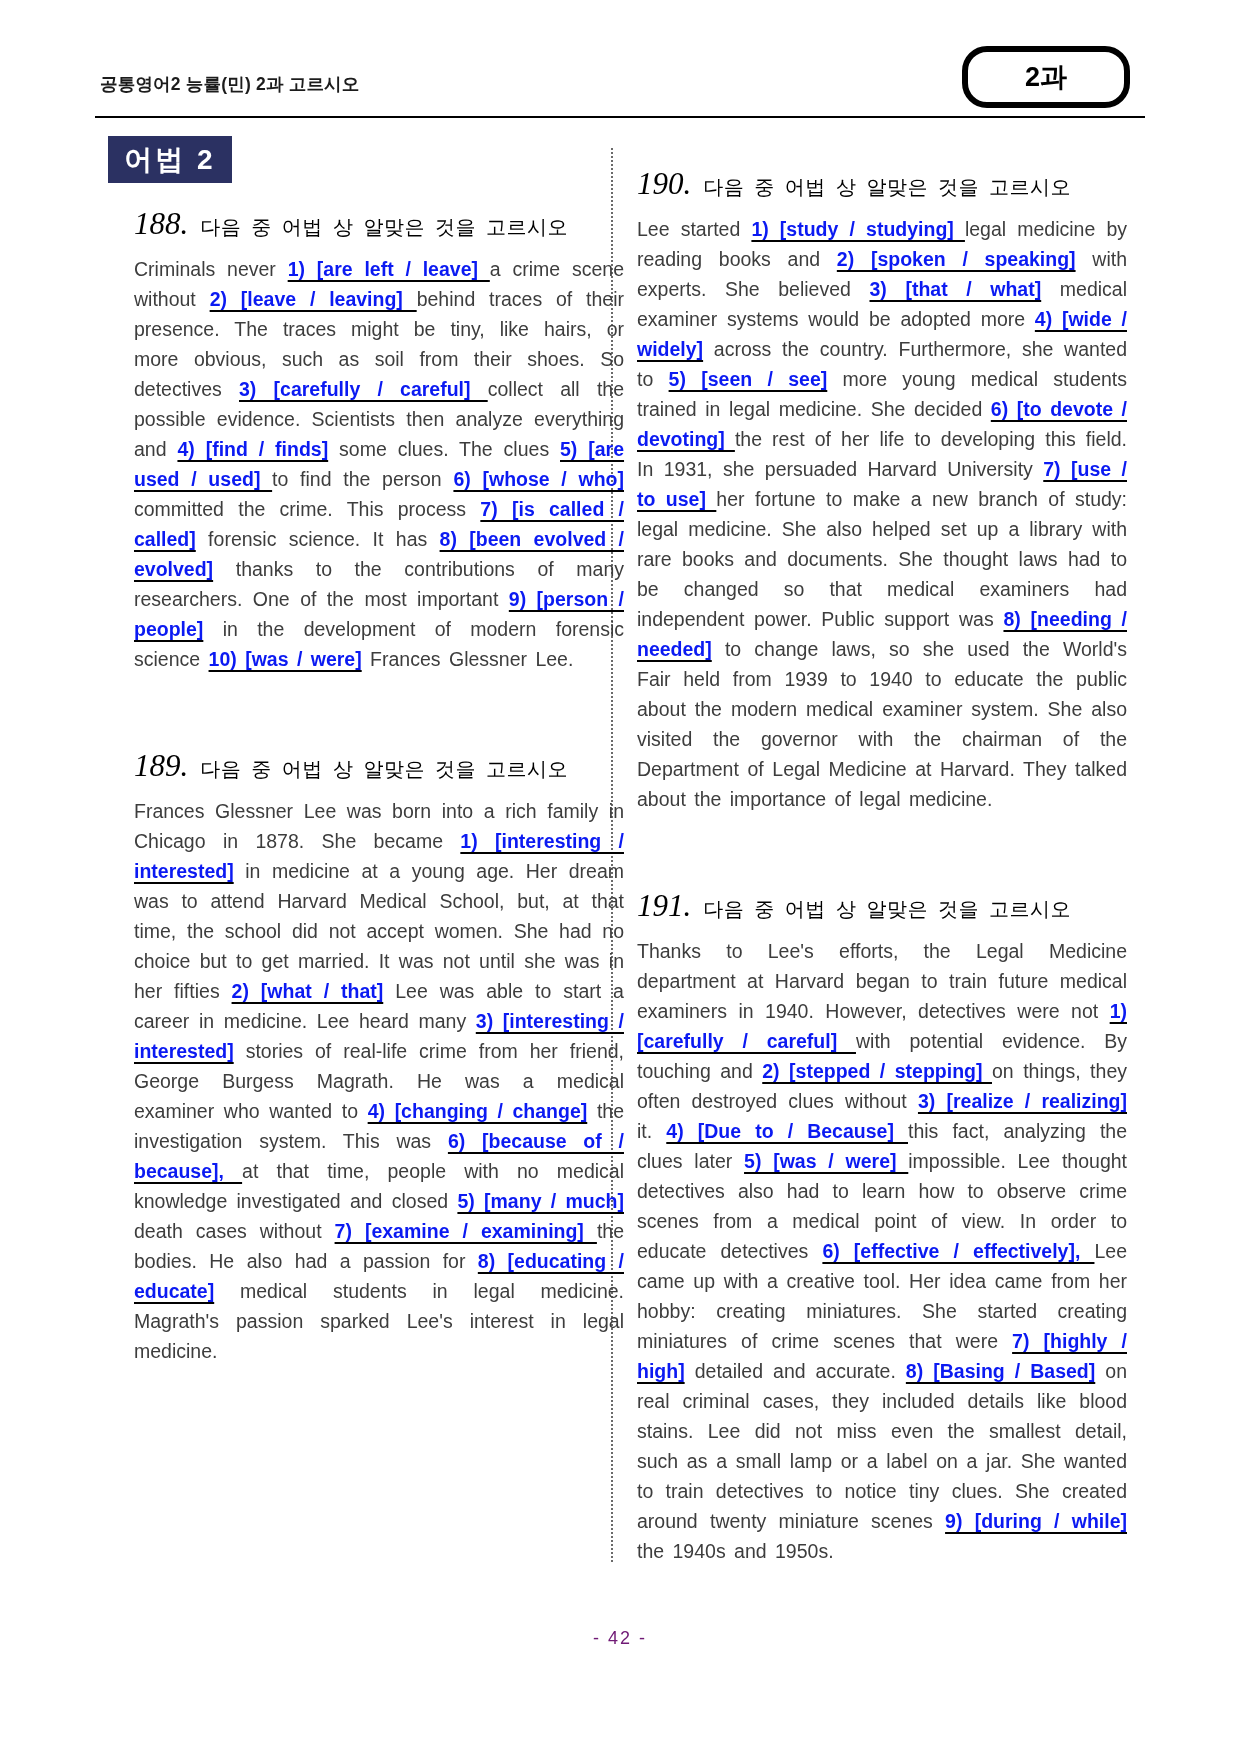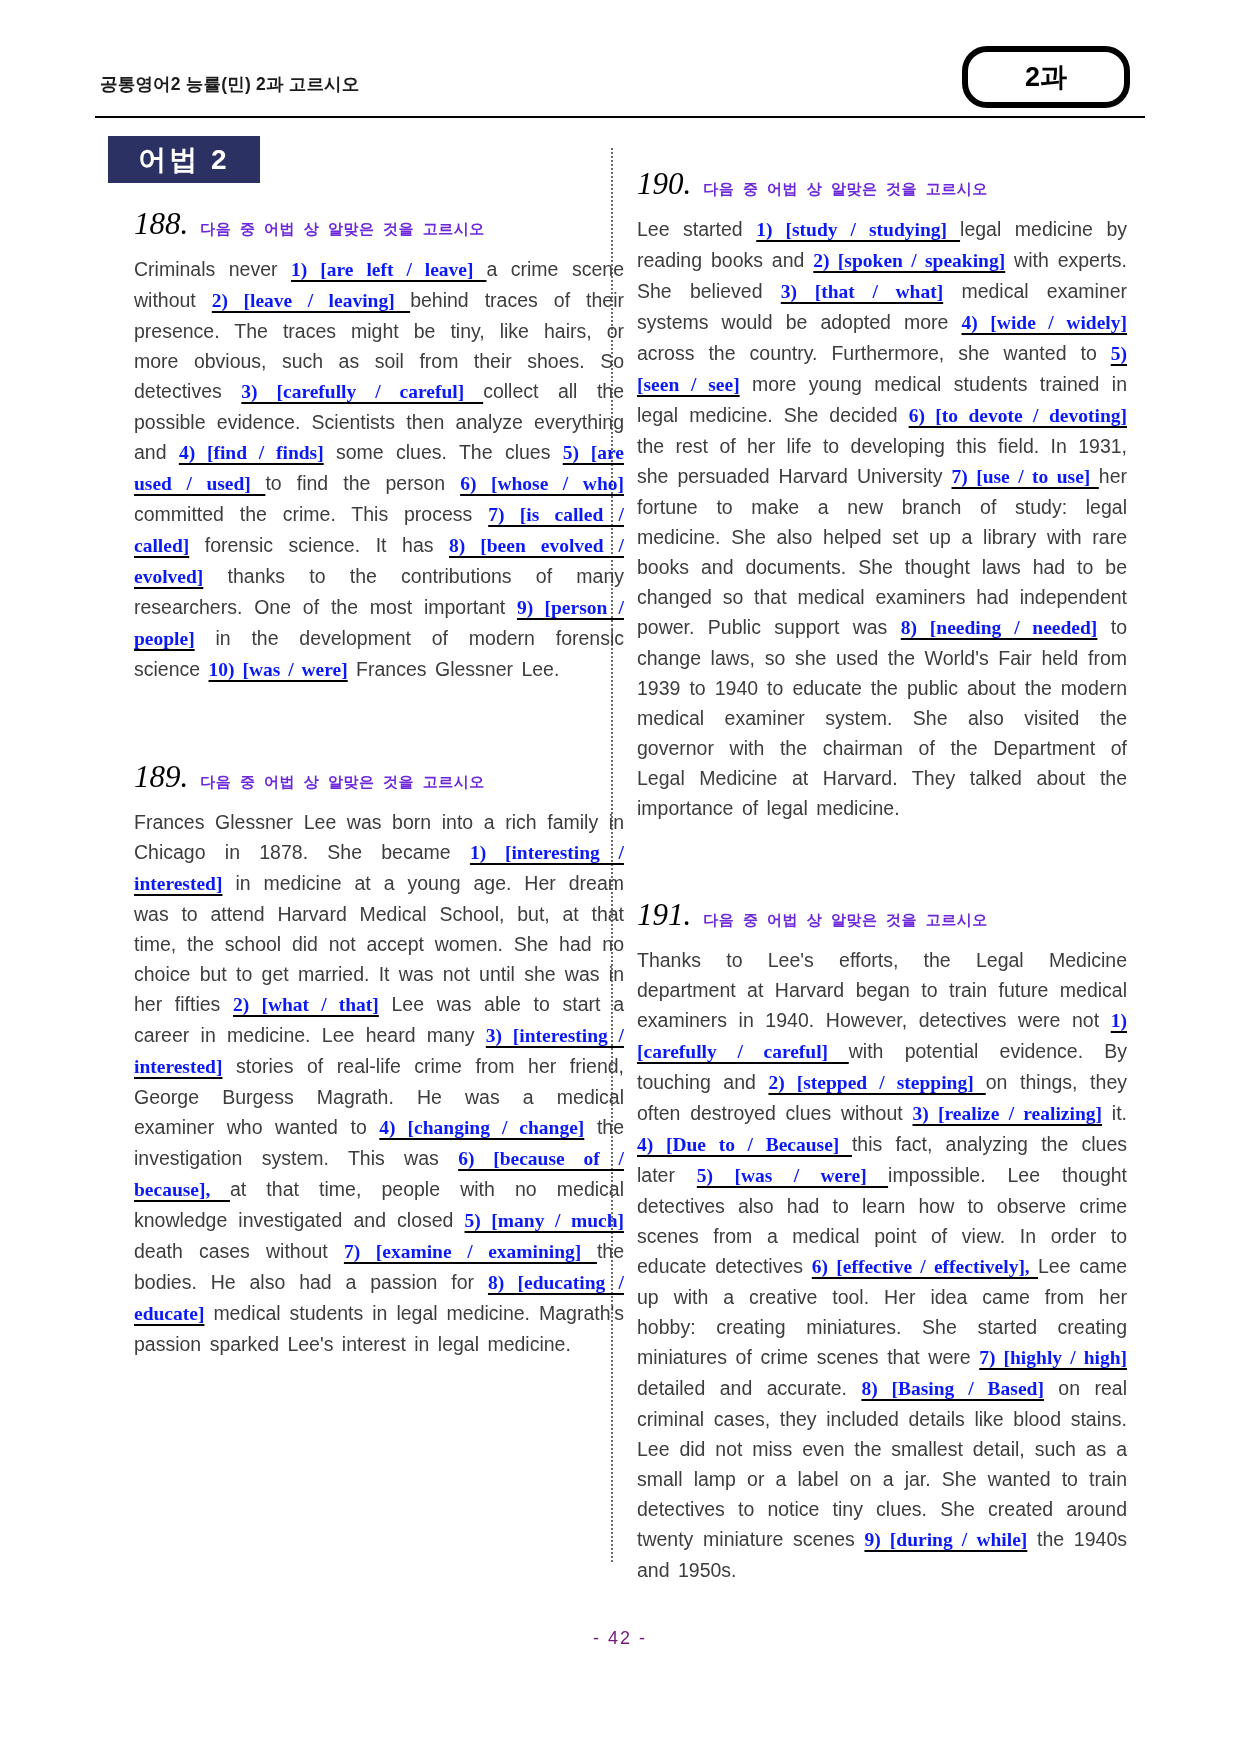--- a/index.html
+++ b/index.html
@@ -48,21 +48,21 @@
     width: 1050px;
     height: 2px;
     background: #000;
   }
 
   
   .section-badge {
     position: absolute;
     left: 108px;
     top: 136px;
-    width: 152px;
+    width: 124px;
     height: 47px;
     background: #2b3162;
     display: flex;
     align-items: center;
     justify-content: center;
   }
   .section-badge .txt {
     color: #ffffff;
     font-size: 28px;
     font-weight: bold;
@@ -93,42 +93,41 @@
     white-space: nowrap;
   }
   .q-num {
     font-family: "Liberation Serif", "DejaVu Serif", serif;
     font-style: italic;
     font-size: 31px;
     color: #000;
     margin-right: 12px;
   }
   .q-prompt {
-    font-size: 15px;
-    font-weight: bold;
-    color: #6d28d9;
+    font-size: 20px;
+    font-weight: normal;
+    color: #000000;
     letter-spacing: 0.5px;
     word-spacing: 4px;
   }
   .q-body {
     margin: 0;
     font-size: 19.5px;
     line-height: 30px;
     color: #3d3d3d;
     text-align: justify;
     word-spacing: 3px;
   }
   .choice {
     color: #0b1af2;
     font-weight: bold;
     text-decoration: underline;
     text-decoration-color: #000;
     text-decoration-thickness: 1.5px;
     text-underline-offset: 4px;
-    font-family: Liberation Serif, serif;
   }
 
   
   .page-number {
     position: absolute;
     left: 0;
     top: 1628px;
     width: 100%;
     text-align: center;
     font-size: 18px;

